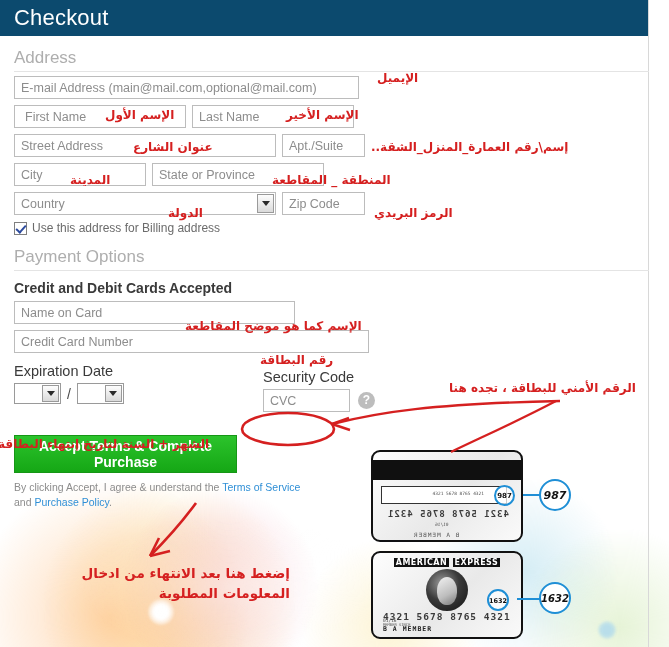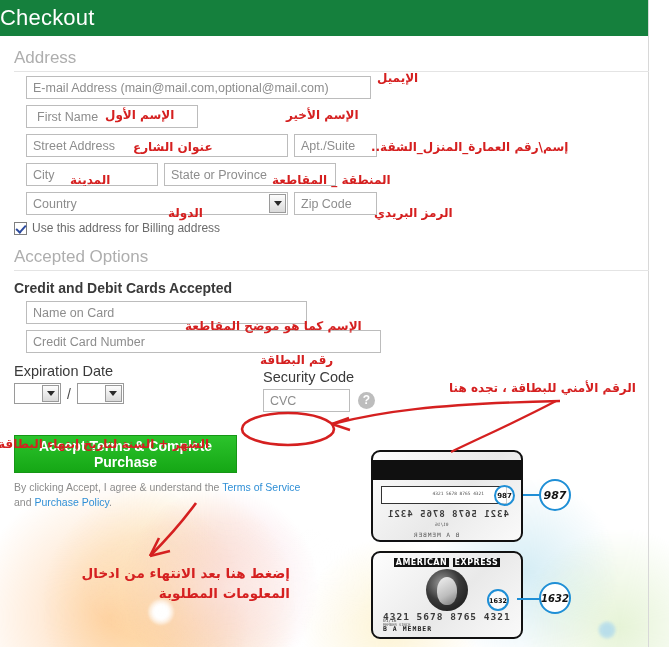--- a/index.html
+++ b/index.html
@@ -13,35 +13,35 @@
   }
 
   
   #bokeh { position:absolute; left:0; bottom:0; width:669px; height:190px; overflow:hidden; z-index:0; }
   #bokeh .blob { position:absolute; border-radius:50%; filter:blur(1px); }
 
   
   #page { position:absolute; left:0; top:0; width:649px; height:647px; border-right:1px solid #d8d8d8; z-index:1; }
 
   #header {
-    height:36px; background:#15803d; color:#fff;
+    height:36px; background:#0c4a6e; color:#fff;
     font-size:22px; font-weight:300; line-height:36px;
-    letter-spacing:.2px;
+    padding-left:14px; letter-spacing:.2px;
   }
 
   #form-area { position:relative; padding:0 0 0 14px; }
 
   .sec-title {
     color:#aeaeae; font-size:17px; font-weight:400;
     margin:12px 0 4px 0; padding-bottom:3px;
     border-bottom:1px solid #e4e4e4; width:635px;
   }
   .sub-title { color:#3a3a3a; font-size:14px; font-weight:bold; margin:9px 0 5px 0; }
 
-  .row { display:flex; align-items:flex-end; margin-bottom:6px; position:relative;margin-left:12px; }
+  .row { display:flex; align-items:flex-end; margin-bottom:6px; position:relative; }
 
   .fld {
     height:23px; border:1px solid #bcbcbc; background:#fff;
     font-size:12.5px; color:#8d8d8d; font-family:"Liberation Sans", sans-serif;
     padding:0 6px; line-height:21px; outline:none; border-radius:0;
   }
   .fld::placeholder { color:#8d8d8d; opacity:1; }
 
   .w-email  { width:345px; }
   .w-first  { width:172px;padding-left:10px; }
@@ -186,20 +186,21 @@
 
     
     <div class="sec-title">Address</div>
 
     <div class="row">
       <input class="fld w-email" type="text" placeholder="E-mail Address (main@mail.com,optional@mail.com)" style="">
     </div>
 
     <div class="row">
       <input class="fld w-first" type="text" style="margin-right: 6px;" placeholder="First Name">
+      <input class="fld w-last" type="text" placeholder="Last Name" style="">
     </div>
 
     <div class="row">
       <input class="fld w-street" type="text" style="margin-right: 6px;" placeholder="Street Address">
       <input class="fld w-apt" type="text" placeholder="Apt./Suite" style="">
     </div>
 
     <div class="row">
       <input class="fld w-city" type="text" style="margin-right: 6px;" placeholder="City">
       <input class="fld w-state" type="text" placeholder="State or Province" style="">
@@ -214,21 +215,21 @@
       </div>
       <input class="fld w-zip" type="text" placeholder="Zip Code" style="">
     </div>
 
     <div class="chk-row">
       <span class="chkbox"></span>
       <span class="chk-label">Use this address for Billing address</span>
     </div>
 
     
-    <div class="sec-title">Accepted Options</div>
+    <div class="sec-title">Payment Options</div>
     <div class="sub-title">Credit and Debit Cards Accepted</div>
 
     <div class="row">
       <input class="fld w-name" type="text" placeholder="Name on Card" style="">
     </div>
 
     <div class="row" style="margin-bottom:10px;">
       <input class="fld w-ccnum" type="text" placeholder="Credit Card Number" style="">
     </div>
 

